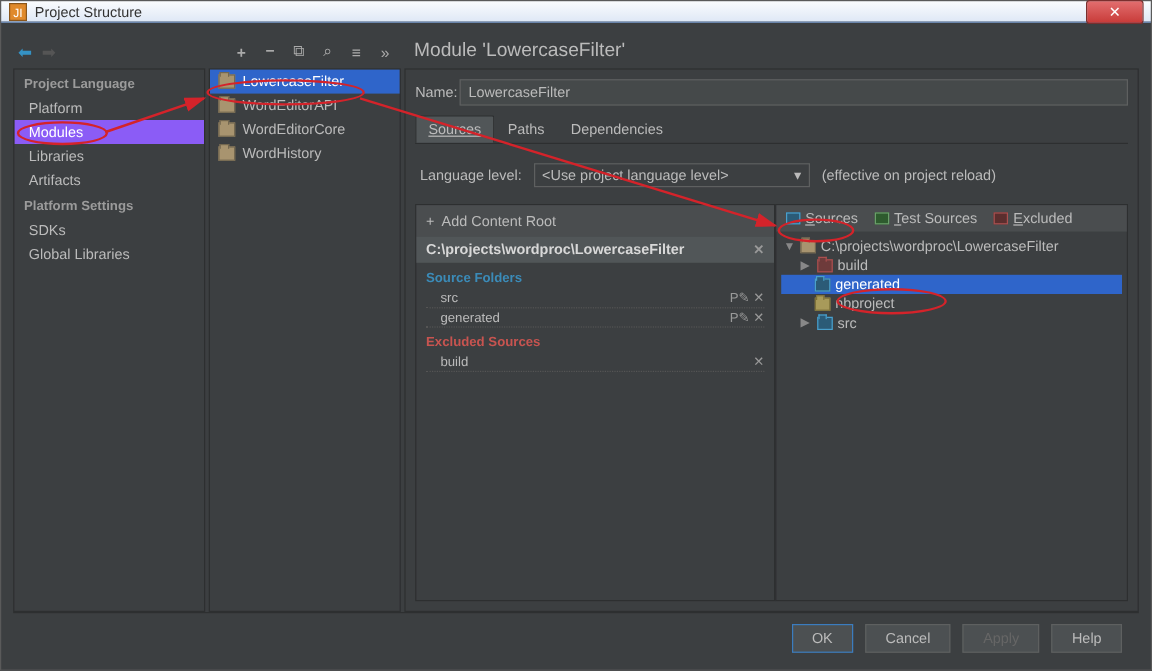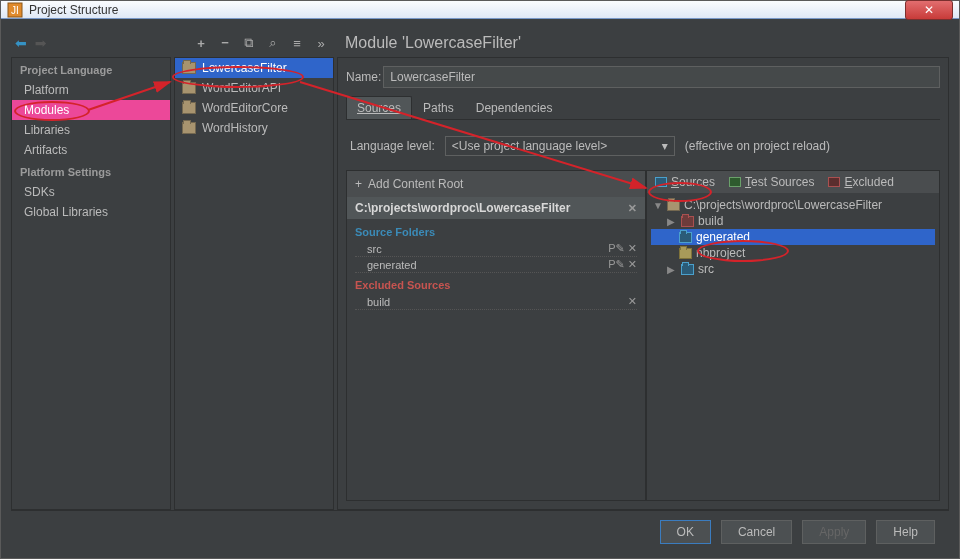--- a/index.html
+++ b/index.html
@@ -11,21 +11,21 @@
 .titlebar .close { width: 48px; height: 20px; background: linear-gradient(#e26e6f,#c83b39); border: 1px solid #7a2f2e; border-radius: 3px; margin-right: 6px; display:flex;align-items:center;justify-content:center; color:#fff; font-size:12px; }
 .body { flex: 1; display: flex; padding: 10px 10px 6px 10px; gap: 0; flex-direction: column; }
 .main-row { flex:1; display:flex; min-height:0; }
 .left-col { width: 160px; display:flex; flex-direction:column; }
 .toolbar-gap { height: 28px; display:flex; align-items:center; gap:8px; padding:0 4px; }
 .arrow-btn { color:#3592c4; font-size:14px; }
 .arrow-btn.dim { color:#555; }
 .left-panel { border:1px solid #2d2f30; background:#3c3f41; flex:1; overflow:hidden; }
 .section-hdr { color:#9b9b9b; font-size:11px; font-weight:bold; padding:6px 8px 4px; }
 .nav-item { color:#bbbbbb; font-size:12px; padding:3px 12px; cursor:pointer; }
-.nav-item.sel { background:#ec4899; color:#fff; }
+.nav-item.sel { background:#8b5cf6; color:#fff; }
 .mid-col { width: 160px; display:flex; flex-direction:column; margin-left:3px; }
 .mid-toolbar { height:28px; display:flex; align-items:center; justify-content:flex-end; gap:10px; padding:0 6px; }
 .mid-toolbar .tbtn { width:14px; height:14px; display:inline-flex; align-items:center; justify-content:center; color:#aaa; font-size:13px;}
 .plus { color:#6a9a3b; font-weight:bold; font-size:16px; }
 .minus { color:#aa5050; font-weight:bold; font-size:18px; line-height:10px; }
 .mid-panel { border:1px solid #2d2f30; background:#3c3f41; flex:1; }
 .mod-item { display:flex; align-items:center; gap:6px; padding:2px 6px; color:#bbbbbb; font-size:12px; border:1px solid transparent; }
 .mod-item.sel { background:#2f65ca; color:#fff; }
 .mod-item .folder { width:14px; height:12px; background:#a8946f; border:1px solid #746850; position:relative; }
 .mod-item .folder:before { content:""; position:absolute; top:-3px; left:0; width:6px; height:3px; background:#a8946f; border:1px solid #746850; border-bottom:none;}

